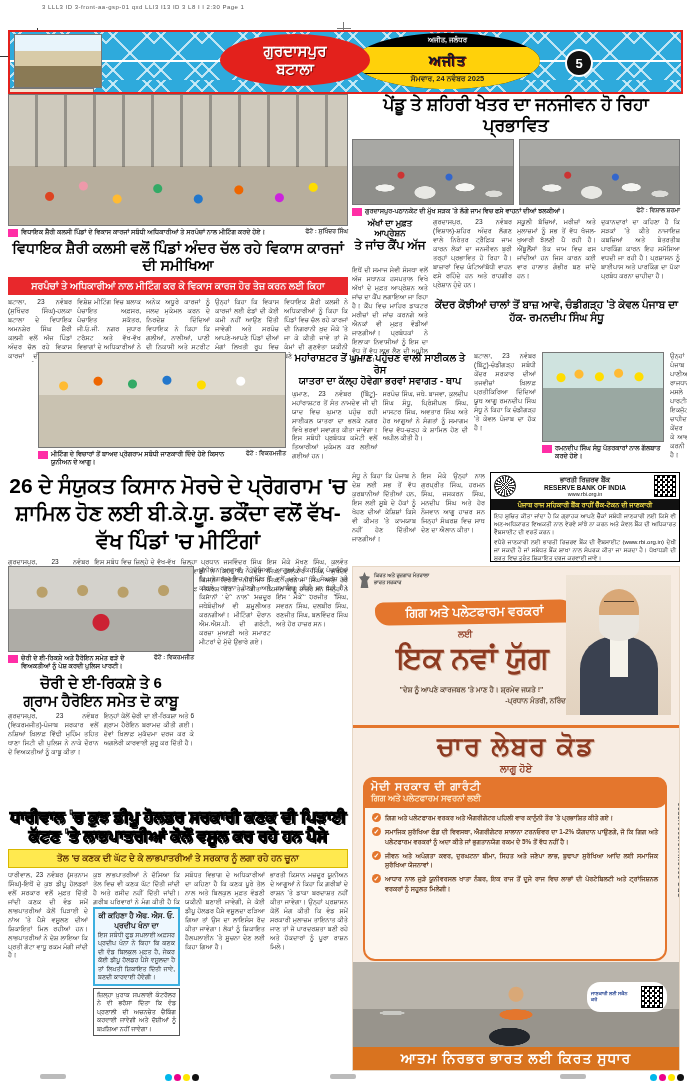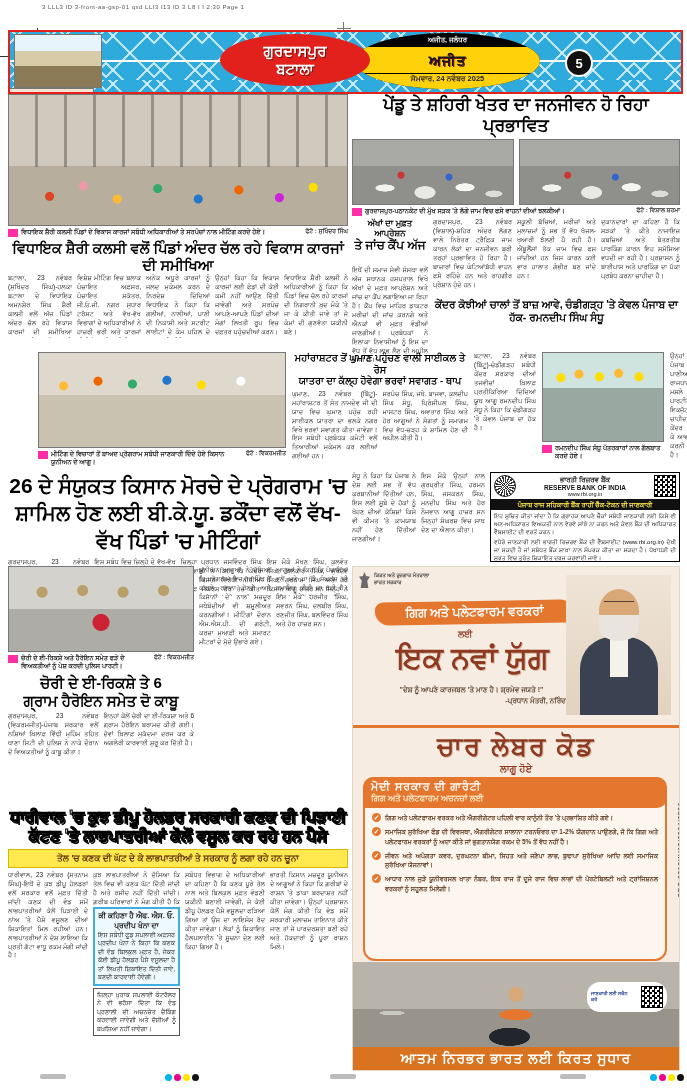--- a/index.html
+++ b/index.html
@@ -178,20 +178,21 @@
   </div>
 
   <div style="position:absolute;left:8px;top:94px;width:340px;">
     <div class="photo ph-meeting" style="width:338px;height:130px;"></div>
     <div class="capline">
       <span class="capmark"></span>
       <span class="captext">ਵਿਧਾਇਕ ਸ਼ੈਰੀ ਕਲਸੀ ਪਿੰਡਾਂ ਦੇ ਵਿਕਾਸ ਕਾਰਜਾਂ ਸਬੰਧੀ ਅਧਿਕਾਰੀਆਂ ਤੇ ਸਰਪੰਚਾਂ ਨਾਲ ਮੀਟਿੰਗ ਕਰਦੇ ਹੋਏ।</span>
       <span class="capcredit">ਫੋਟੋ : ਸੁਖਿੰਦਰ ਸਿੰਘ</span>
     </div>
     <div class="headline" style="font-size:14.5px;margin-top:3px;">ਵਿਧਾਇਕ ਸ਼ੈਰੀ ਕਲਸੀ ਵਲੋਂ ਪਿੰਡਾਂ ਅੰਦਰ ਚੱਲ ਰਹੇ ਵਿਕਾਸ ਕਾਰਜਾਂ ਦੀ ਸਮੀਖਿਆ</div>
+    <div class="redstrip">ਸਰਪੰਚਾਂ ਤੇ ਅਧਿਕਾਰੀਆਂ ਨਾਲ ਮੀਟਿੰਗ ਕਰ ਕੇ ਵਿਕਾਸ ਕਾਰਜ ਹੋਰ ਤੇਜ਼ ਕਰਨ ਲਈ ਕਿਹਾ</div>
     <div class="col-row" style="height:64px;">
       <div class="ncol">
           <p>ਬਟਾਲਾ, 23 ਨਵੰਬਰ (ਸੁਖਿੰਦਰ ਸਿੰਘ)-ਹਲਕਾ ਬਟਾਲਾ ਦੇ ਵਿਧਾਇਕ ਅਮਨਸ਼ੇਰ ਸਿੰਘ ਸ਼ੈਰੀ ਕਲਸੀ ਵਲੋਂ ਅੱਜ ਪਿੰਡਾਂ ਅੰਦਰ ਚੱਲ ਰਹੇ ਵਿਕਾਸ ਕਾਰਜਾਂ ਦੀ ਸਮੀਖਿਆ ਕਰਨ ਲਈ ਸਰਪੰਚਾਂ ਅਤੇ ਅਧਿਕਾਰੀਆਂ ਨਾਲ ਵਿਸ਼ੇਸ਼ ਮੀਟਿੰਗ ਕੀਤੀ ਗਈ।</p>
         </div>
       <div class="ncol">
           <p>ਵਿਸ਼ੇਸ਼ ਮੀਟਿੰਗ ਵਿਚ ਬਲਾਕ ਪੰਚਾਇਤ ਅਫ਼ਸਰ, ਪੰਚਾਇਤ ਸਕੱਤਰ, ਜੀ.ਓ.ਜੀ. ਨਗਰ ਸੁਧਾਰ ਟਰੱਸਟ ਅਤੇ ਵੱਖ-ਵੱਖ ਵਿਭਾਗਾਂ ਦੇ ਅਧਿਕਾਰੀਆਂ ਨੇ ਹਾਜ਼ਰੀ ਭਰੀ ਅਤੇ ਕਾਰਜਾਂ ਦੀ ਰਿਪੋਰਟ ਪੇਸ਼ ਕੀਤੀ।</p>
         </div>
       <div class="ncol">
           <p>ਅਨੇਕ ਅਧੂਰੇ ਕਾਰਜਾਂ ਨੂੰ ਜਲਦ ਮੁਕੰਮਲ ਕਰਨ ਦੇ ਨਿਰਦੇਸ਼ ਦਿੰਦਿਆਂ ਵਿਧਾਇਕ ਨੇ ਕਿਹਾ ਕਿ ਗਲੀਆਂ, ਨਾਲੀਆਂ, ਪਾਣੀ ਦੀ ਨਿਕਾਸੀ ਅਤੇ ਸਟਰੀਟ ਲਾਈਟਾਂ ਦੇ ਕੰਮ ਪਹਿਲ ਦੇ ਆਧਾਰ 'ਤੇ ਕੀਤੇ ਜਾਣ।</p>
         </div>
@@ -398,21 +399,21 @@
           <div class="head"></div>
           <div class="beard"></div>
           <div class="spec"></div>
       </div>
       <div class="ad-hr"></div>
       <div class="ad-codes">ਚਾਰ ਲੇਬਰ ਕੋਡ</div>
       <div class="ad-codes-sub">ਲਾਗੂ ਹੋਏ</div>
       <div class="ad-panel">
         <div class="ad-panel-head">
           <div class="t1">ਮੋਦੀ ਸਰਕਾਰ ਦੀ ਗਾਰੰਟੀ</div>
-          <div class="t2">ਗਿਗ ਅਤੇ ਪਲੇਟਫਾਰਮ ਅਚਨਚਾਂ ਲਈ</div>
+          <div class="t2">ਗਿਗ ਅਤੇ ਪਲੇਟਫਾਰਮ ਸਵਰਨਾਂ ਲਈ</div>
         </div>
         <div class="ad-bullets">
           <div class="ad-bullet">
             <span class="chk">✓</span>
             <div>ਗਿਗ ਅਤੇ ਪਲੇਟਫਾਰਮ ਵਰਕਰ ਅਤੇ ਐਗਰੀਗੇਟਰ ਪਹਿਲੀ ਵਾਰ ਕਾਨੂੰਨੀ ਤੌਰ 'ਤੇ ਪ੍ਰਭਾਸ਼ਿਤ ਕੀਤੇ ਗਏ।</div>
           </div>
           <div class="ad-bullet">
             <span class="chk">✓</span>
             <div>ਸਮਾਜਿਕ ਸੁਰੱਖਿਆ ਫੰਡ ਦੀ ਵਿਵਸਥਾ, ਐਗਰੀਗੇਟਰ ਸਾਲਾਨਾ ਟਰਨਓਵਰ ਦਾ 1-2% ਯੋਗਦਾਨ ਪਾਉਣਗੇ, ਜੋ ਕਿ ਗਿਗ ਅਤੇ ਪਲੇਟਫਾਰਮ ਵਰਕਰਾਂ ਨੂੰ ਅਦਾ ਕੀਤੇ ਜਾਂ ਭੁਗਤਾਨਯੋਗ ਰਕਮ ਦੇ 5% ਤੋਂ ਵੱਧ ਨਹੀਂ ਹੈ।</div>
           </div>

